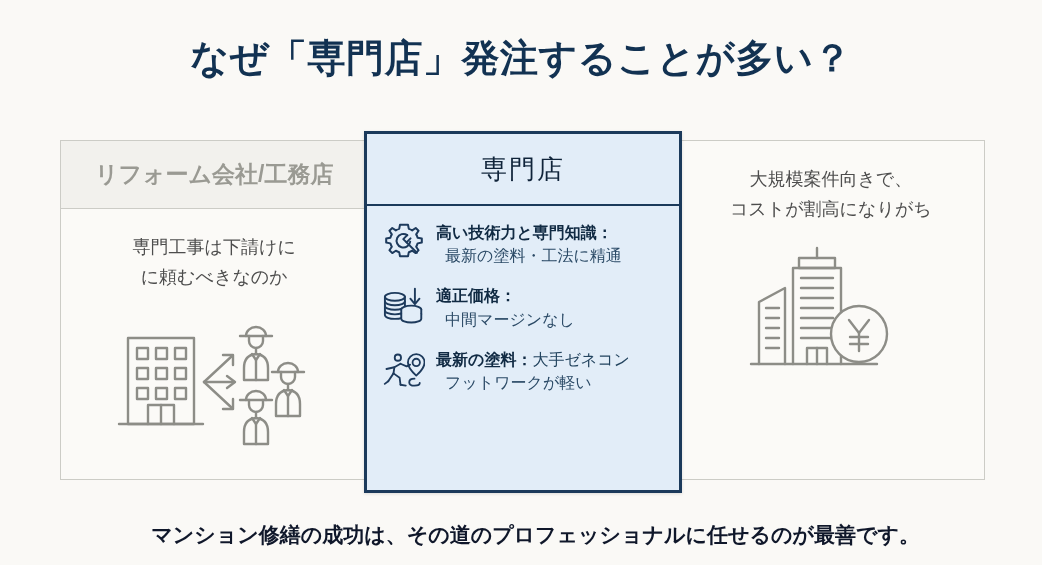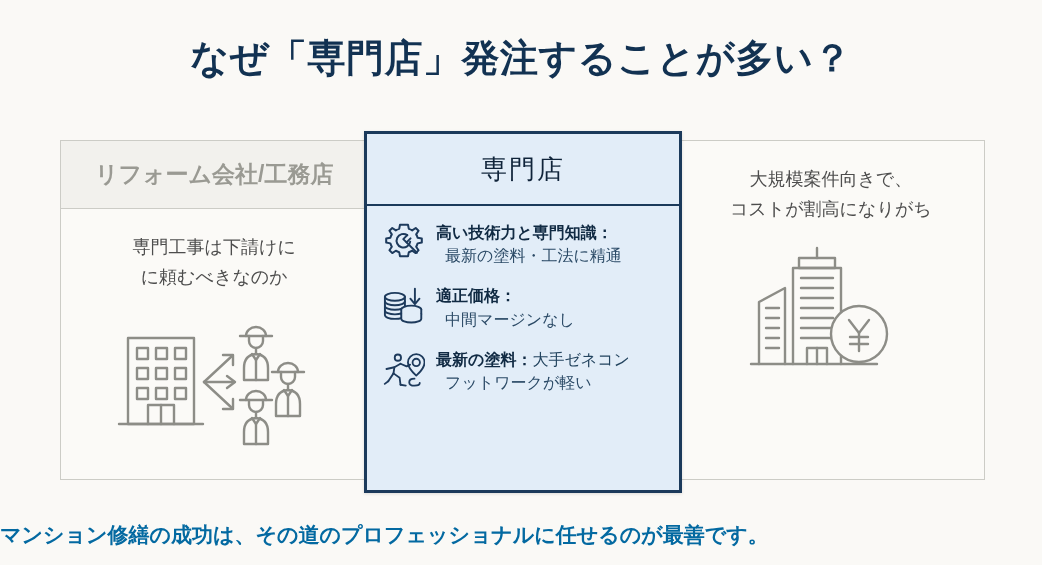--- a/index.html
+++ b/index.html
@@ -151,24 +151,24 @@
     display: block;
     margin-left: 9px;
   }
 
   
   .footer-note {
     position: absolute;
     top: 521px;
     left: 0;
     width: 920px;
-    text-align: left;
+    text-align: right;
     font-size: 21px;
     font-weight: bold;
-    color: #0369a1;
+    color: #0f172a;
     white-space: nowrap;
   }
 
   svg { display: block; }
 </style>
 </head>
 <body>
 
 <div class="slide-title">なぜ「専門店」発注することが多い？</div>
 

